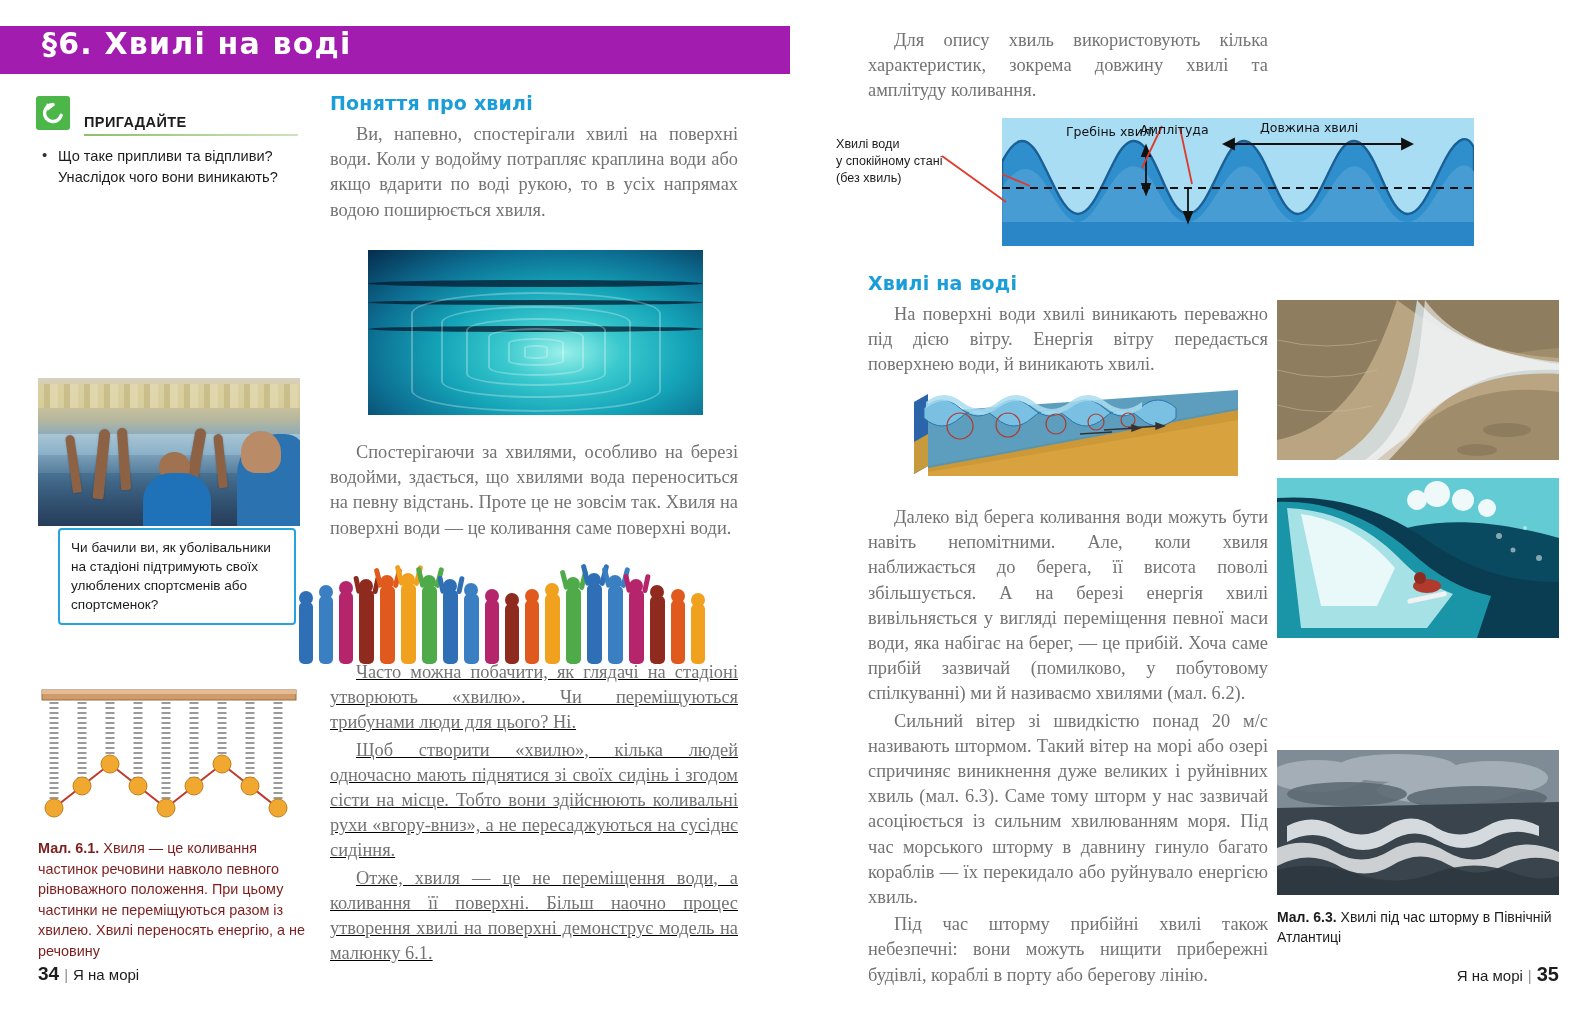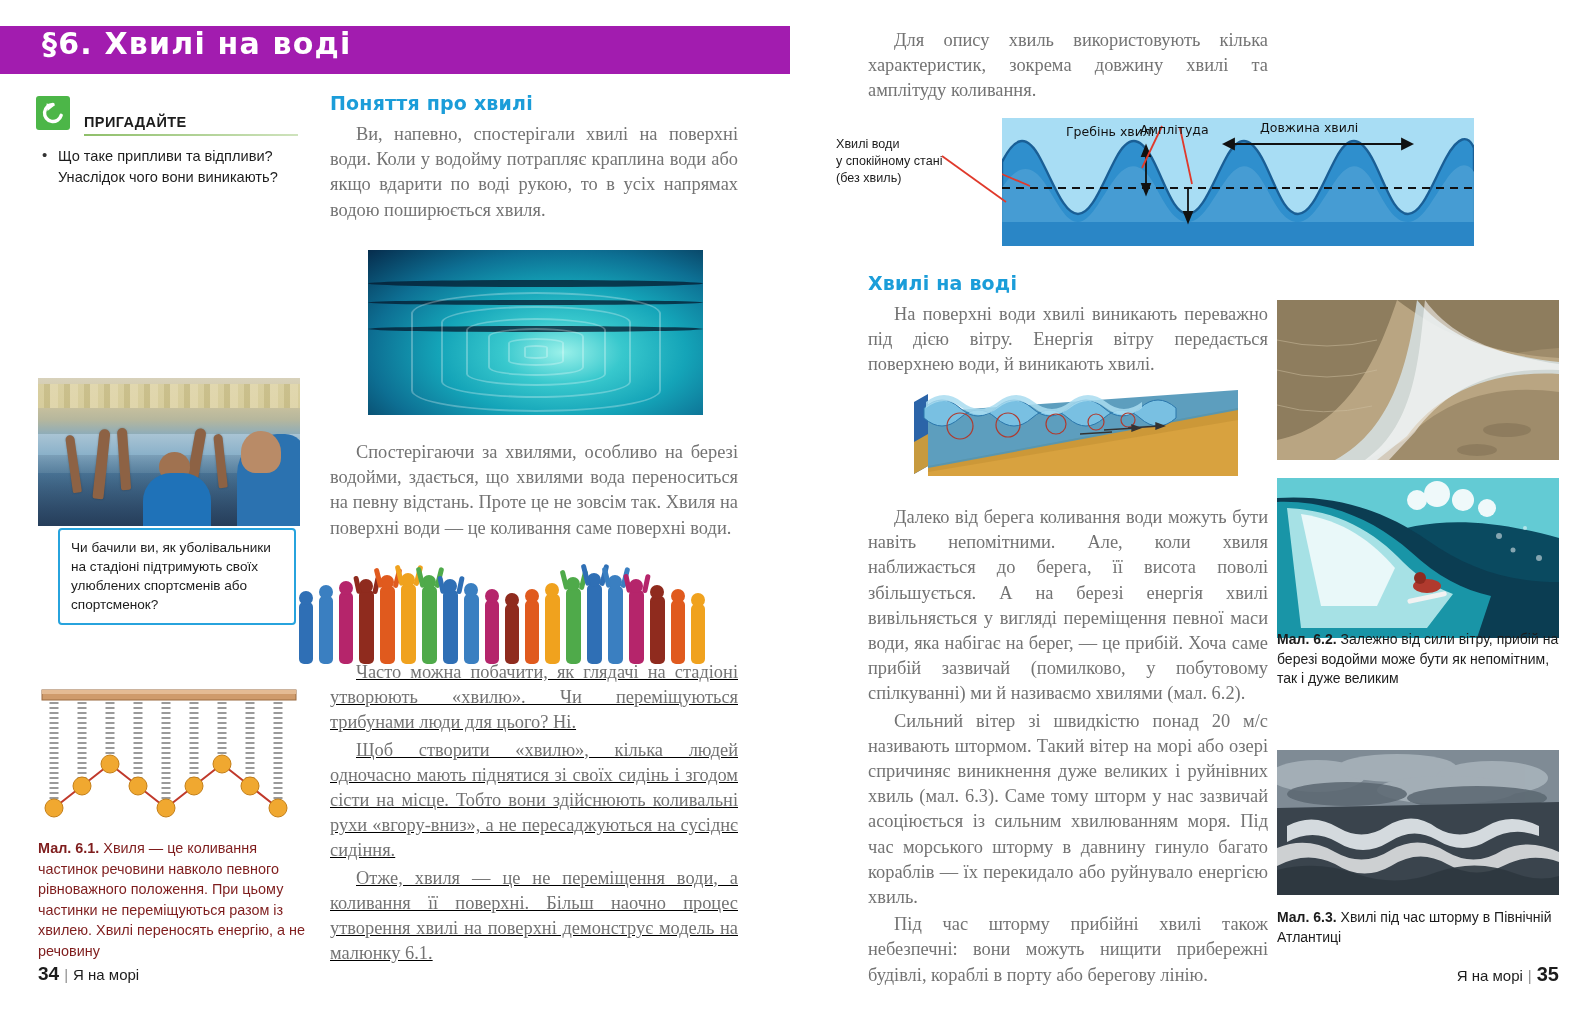--- a/index.html
+++ b/index.html
@@ -570,23 +570,20 @@
       </g>
       <g fill="#ffffff" opacity=".5">
         <circle cx="222" cy="58" r="3"></circle>
           <circle cx="236" cy="72" r="2.5"></circle>
           <circle cx="248" cy="50" r="2"></circle>
           <circle cx="262" cy="80" r="3"></circle>
       </g>
     </svg>
   </div>
 
-  <div class="cap-r cap-62">
-    <b>Мал. 6.2.</b><span> Залежно від сили вітру, прибій на березі водойми може бути як непомітним, так і дуже великим</span>
-  </div>
 
   <div class="photo-r photo-storm">
     <svg width="282" height="145" viewBox="0 0 282 145">
       <rect width="282" height="145" fill="#4d5962"></rect>
       <path d="M0,0 L282,0 L282,60 L0,60 Z" fill="#7f8b95"></path>
       <g fill="#a7b2ba" opacity=".9">
         <ellipse cx="40" cy="26" rx="48" ry="16"></ellipse>
           <ellipse cx="120" cy="18" rx="60" ry="14"></ellipse>
         <ellipse cx="215" cy="28" rx="56" ry="17"></ellipse>
           <ellipse cx="170" cy="40" rx="70" ry="14"></ellipse>

